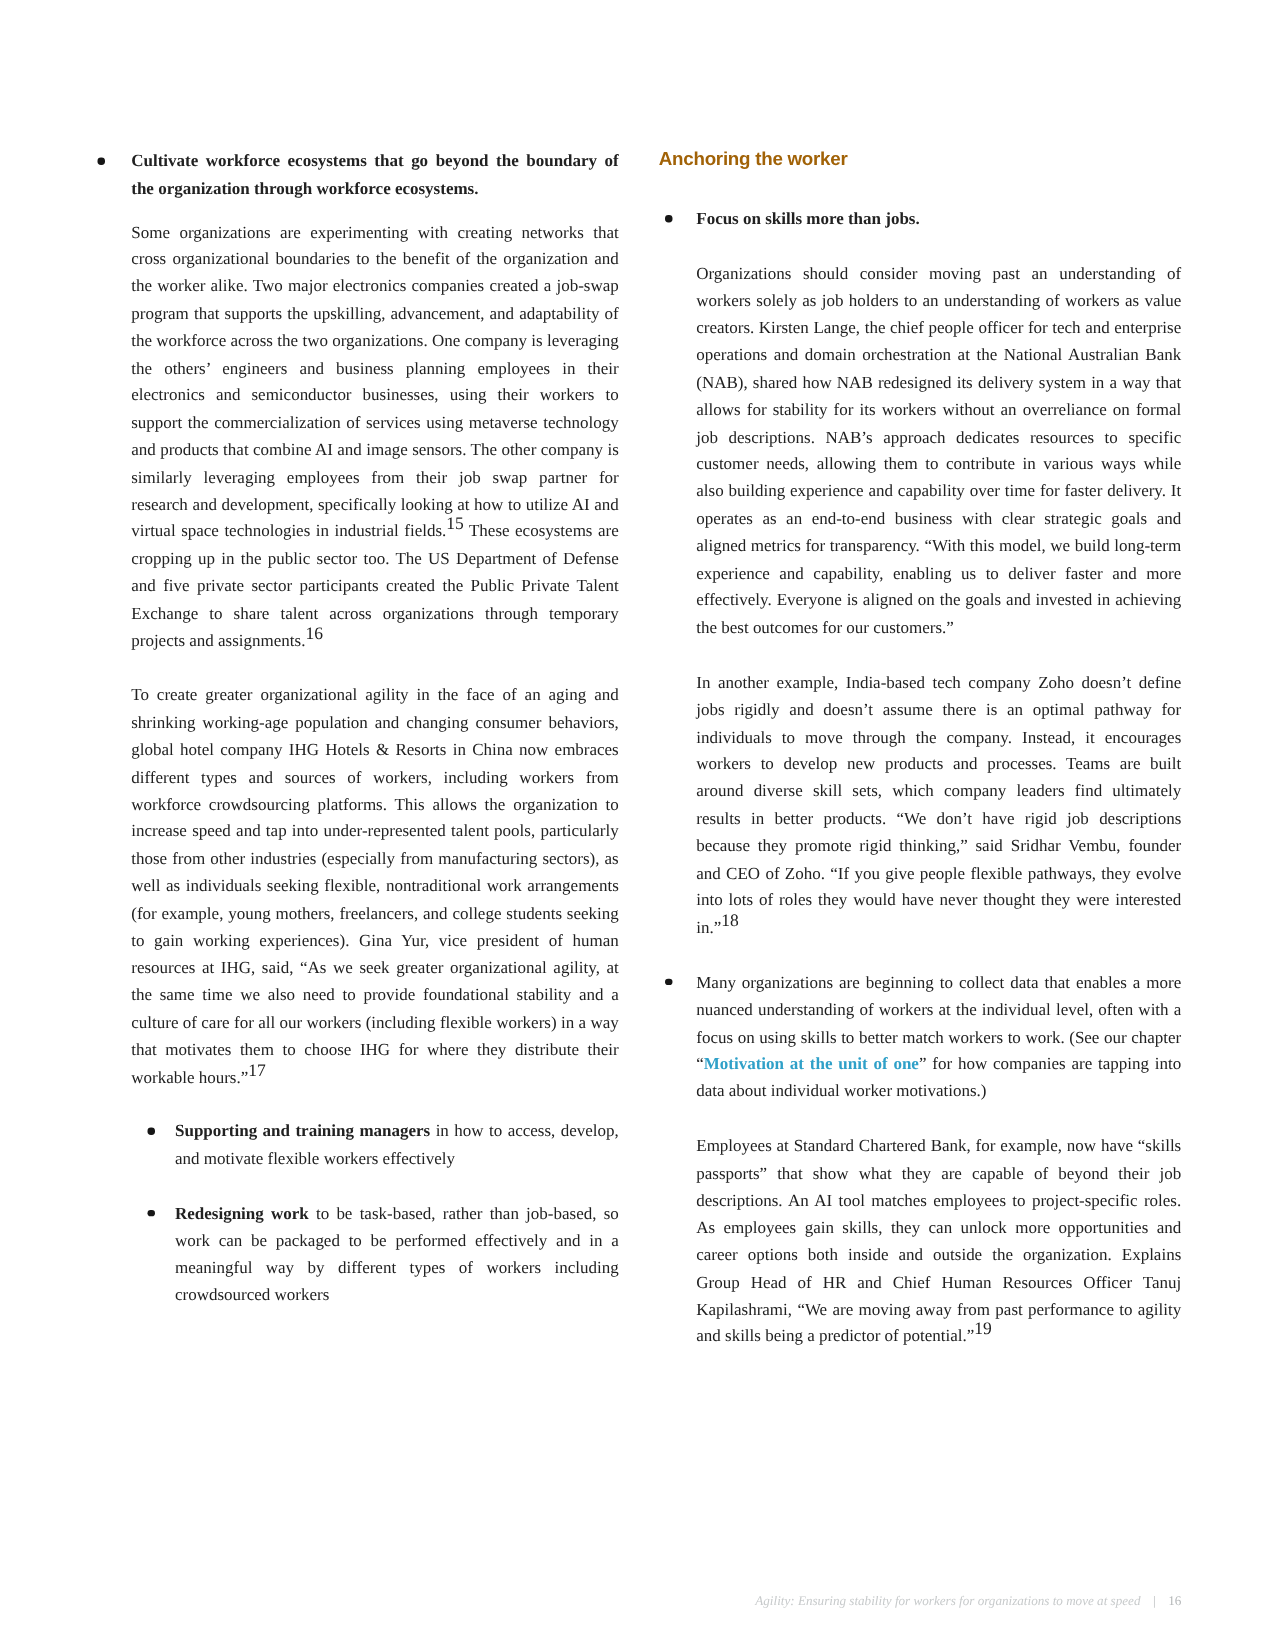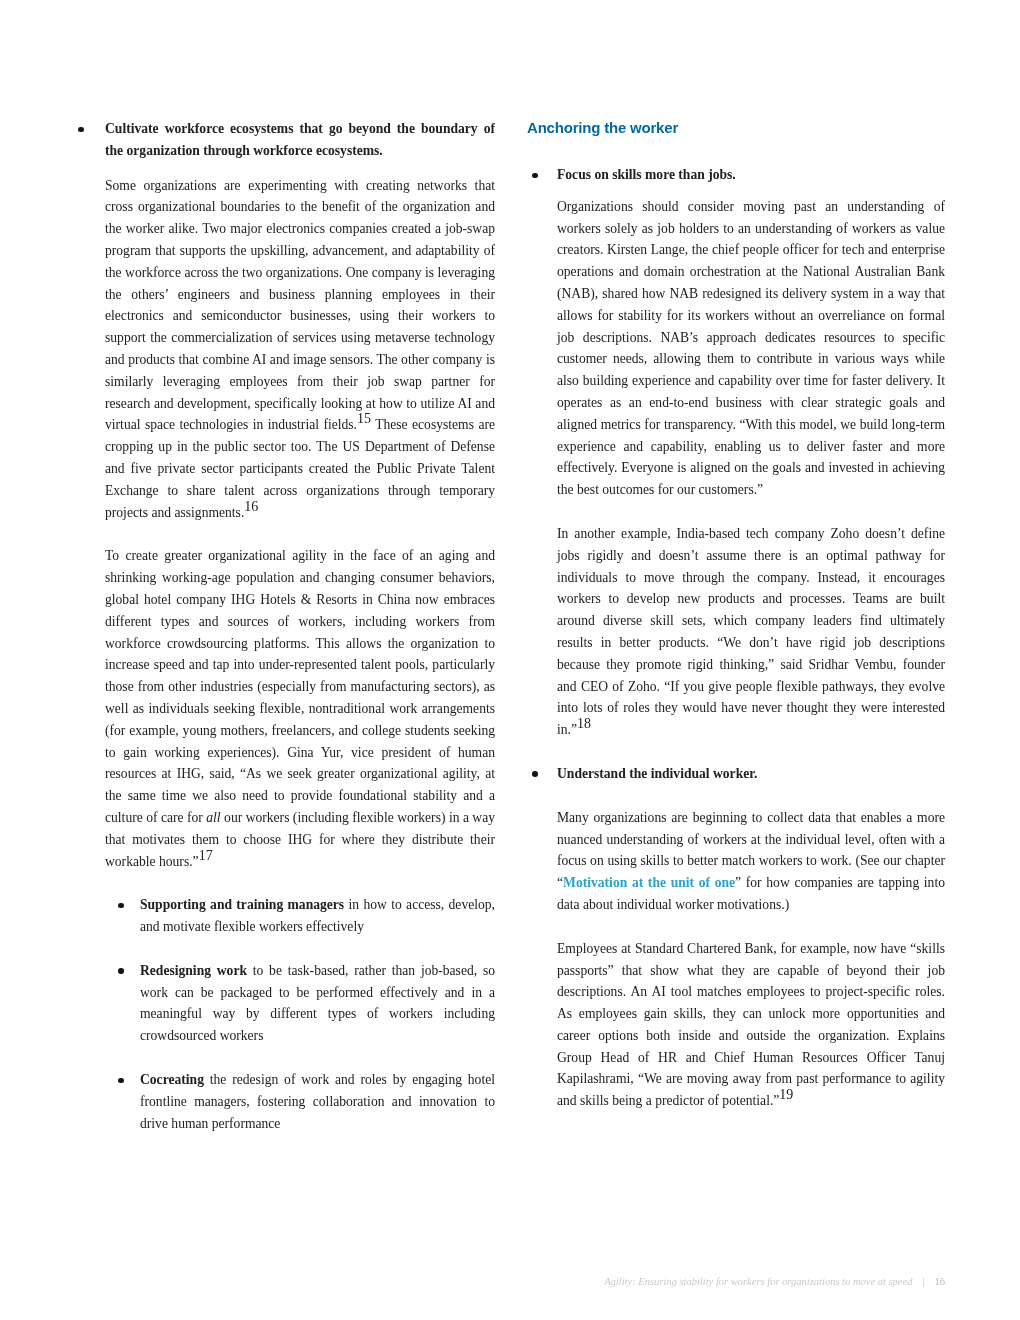--- a/index.html
+++ b/index.html
@@ -53,27 +53,27 @@
   .rc-bullet { display: flex; }
   .rc-dot-col { flex: 0 0 30px; }
   .rc-dot-col .dot { margin-left: 5px; }
   .rc-body { flex: 1 1 auto; min-width: 0; }
 
   .section-heading {
     font-family: "Liberation Sans", "DejaVu Sans", sans-serif;
     font-weight: bold;
     font-size: 15px;
     letter-spacing: -0.2px;
-    color: #0369a1;
+    color: #a16207;
     margin: 0 0 26px 0;
     line-height: 20px;
   }
 
   .run-b { font-weight: bold; }
-  .run-i { font-style: italic; }
+  .run-i { }
   .run-link { font-weight: bold; cursor: pointer; }
 
   .footer {
     position: absolute;
     top: 1276px;
     right: 75px;
     font-size: 10.5px;
     font-style: italic;
     color: #c7cacb;
     white-space: nowrap;
@@ -100,44 +100,39 @@
           <p><span>To create greater organizational agility in the face of an aging and shrinking working-age population and changing consumer behaviors, global hotel company IHG Hotels &amp; Resorts in China now embraces different types and sources of workers, including workers from workforce crowdsourcing platforms. This allows the organization to increase speed and tap into under-represented talent pools, particularly those from other industries (especially from manufacturing sectors), as well as individuals seeking flexible, nontraditional work arrangements (for example, young mothers, freelancers, and college students seeking to gain working experiences). Gina Yur, vice president of human resources at IHG, said, “As we seek greater organizational agility, at the same time we also need to provide foundational stability and a culture of care for </span><span class="run-i">all</span><span> our workers (including flexible workers) in a way that motivates them to choose IHG for where they distribute their workable hours.”</span><sup>17</sup></p>
 
           <div class="sub-bullet">
             <span class="sub-dot-col"><span class="dot"></span></span>
             <p style="margin:0"><span class="run-b">Supporting and training managers</span><span> in how to access, develop, and motivate flexible workers effectively</span></p>
           </div>
           <div class="sub-bullet">
             <span class="sub-dot-col"><span class="dot"></span></span>
             <p style="margin:0"><span class="run-b">Redesigning work</span><span> to be task-based, rather than job-based, so work can be packaged to be performed effectively and in a meaningful way by different types of workers including crowdsourced workers</span></p>
           </div>
-          <div class="sub-bullet">
-            <span class="sub-dot-col"><span class="dot"></span></span>
-            <p style="margin:0"><span class="run-b">Cocreating</span><span> the redesign of work and roles by engaging hotel frontline managers, fostering collaboration and innovation to drive human performance</span></p>
-          </div>
         </div>
       </div>
     </div>
 
     <div class="col-right">
       <h2 class="section-heading">Anchoring the worker</h2>
 
       <div class="rc-bullet">
         <span class="rc-dot-col"><span class="dot"></span></span>
         <div class="rc-body">
-          <p class="bullet-head" style="margin-bottom:10px"><span class="run-b">Focus on skills more than jobs.</span></p>
+          <p class="bullet-head" style="margin-bottom:22px"><span class="run-b">Focus on skills more than jobs.</span></p>
           <p><span>Organizations should consider moving past an understanding of workers solely as job holders to an understanding of workers as value creators. Kirsten Lange, the chief people officer for tech and enterprise operations and domain orchestration at the National Australian Bank (NAB), shared how NAB redesigned its delivery system in a way that allows for stability for its workers without an overreliance on formal job descriptions. NAB’s approach dedicates resources to specific customer needs, allowing them to contribute in various ways while also building experience and capability over time for faster delivery. It operates as an end-to-end business with clear strategic goals and aligned metrics for transparency. “With this model, we build long-term experience and capability, enabling us to deliver faster and more effectively. Everyone is aligned on the goals and invested in achieving the best outcomes for our customers.”</span></p>
           <p><span>In another example, India-based tech company Zoho doesn’t define jobs rigidly and doesn’t assume there is an optimal pathway for individuals to move through the company. Instead, it encourages workers to develop new products and processes. Teams are built around diverse skill sets, which company leaders find ultimately results in better products. “We don’t have rigid job descriptions because they promote rigid thinking,” said Sridhar Vembu, founder and CEO of Zoho. “If you give people flexible pathways, they evolve into lots of roles they would have never thought they were interested in.”</span><sup>18</sup></p>
         </div>
       </div>
 
       <div class="rc-bullet">
         <span class="rc-dot-col"><span class="dot"></span></span>
         <div class="rc-body">
-          <p class="bullet-head" style="margin-bottom:22px"><span class="run-b">Understand the individual worker.</span></p>
           <p><span>Many organizations are beginning to collect data that enables a more nuanced understanding of workers at the individual level, often with a focus on using skills to better match workers to work. (See our chapter “</span><span class="run-link" style="color: rgb(47, 160, 200);">Motivation at the unit of one</span><span>” for how companies are tapping into data about individual worker motivations.)</span></p>
           <p><span>Employees at Standard Chartered Bank, for example, now have “skills passports” that show what they are capable of beyond their job descriptions. An AI tool matches employees to project-specific roles. As employees gain skills, they can unlock more opportunities and career options both inside and outside the organization. Explains Group Head of HR and Chief Human Resources Officer Tanuj Kapilashrami, “We are moving away from past performance to agility and skills being a predictor of potential.”</span><sup>19</sup></p>
         </div>
       </div>
     </div>
 
   </div>
 
   <div class="footer">
     <span>Agility: Ensuring stability for workers for organizations to move at speed</span><span class="divider">|</span><span class="pagenum">16</span>

